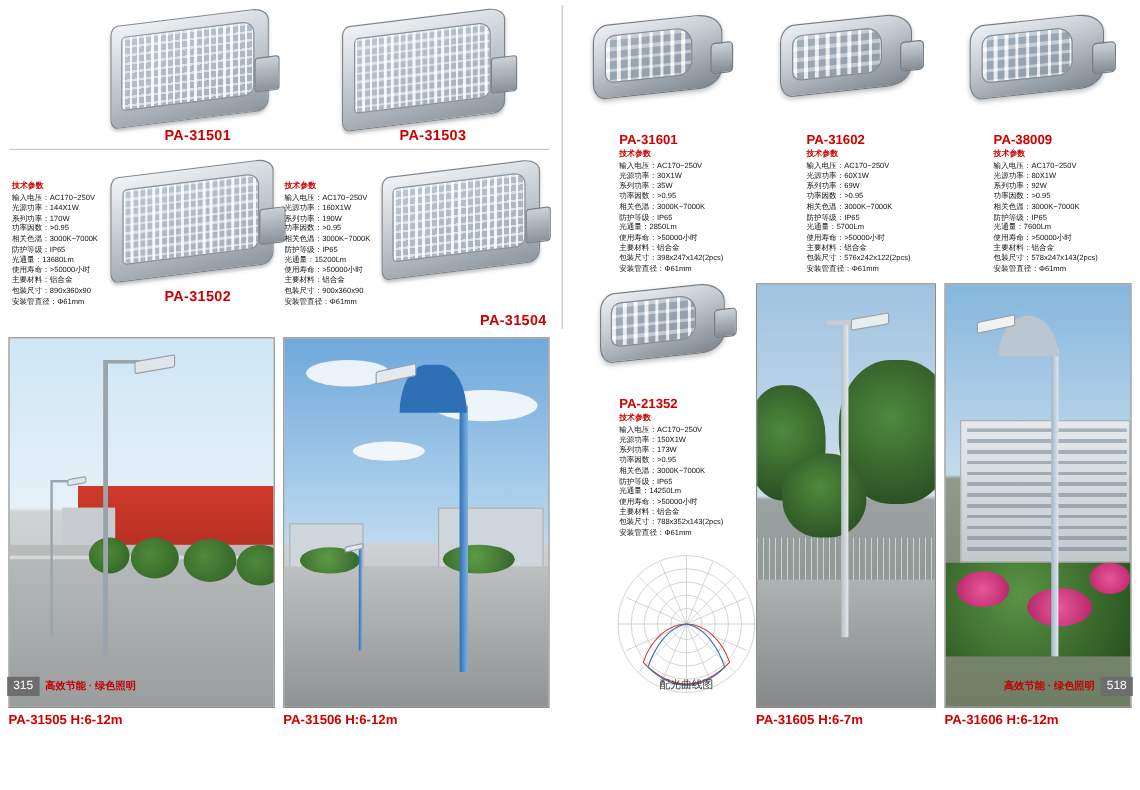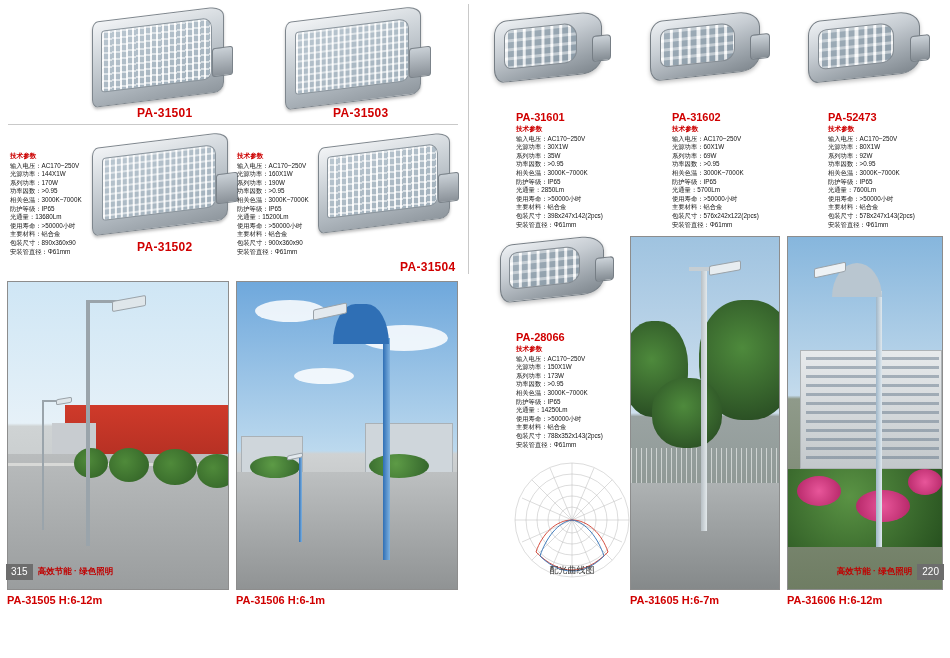--- a/index.html
+++ b/index.html
@@ -241,42 +241,42 @@
     <div class="row">主要材料：铝合金</div>
     <div class="row">包装尺寸：576x242x122(2pcs)</div>
     <div class="row">安装管直径：Φ61mm</div>
   </div>
 
   <div class="lum lampB" style="left:808px; top:16px; width:112px; height:62px;">
     <div class="shell"></div>
     <div class="grid"></div>
     <div class="tail"></div>
   </div>
-  <div class="model-sm" style="left:828px; top:111px;">PA-52473</div>
+  <div class="model-sm" style="left:828px; top:111px;">PA-38009</div>
   <div class="spec" style="left:828px; top:125px; width:105px;">
     <div class="spec-title">技术参数</div>
     <div class="row">输入电压：AC170~250V</div>
     <div class="row">光源功率：80X1W</div>
     <div class="row">系列功率：92W</div>
     <div class="row">功率因数：&gt;0.95</div>
     <div class="row">相关色温：3000K~7000K</div>
     <div class="row">防护等级：IP65</div>
     <div class="row">光通量：7600Lm</div>
     <div class="row">使用寿命：&gt;50000小时</div>
     <div class="row">主要材料：铝合金</div>
     <div class="row">包装尺寸：578x247x143(2pcs)</div>
     <div class="row">安装管直径：Φ61mm</div>
   </div>
 
   <div class="lum lampB" style="left:500px; top:240px; width:104px; height:58px;">
     <div class="shell"></div>
     <div class="grid"></div>
     <div class="tail"></div>
   </div>
-  <div class="model-sm" style="left:516px; top:331px;">PA-28066</div>
+  <div class="model-sm" style="left:516px; top:331px;">PA-21352</div>
   <div class="spec" style="left:516px; top:345px; width:105px;">
     <div class="spec-title">技术参数</div>
     <div class="row">输入电压：AC170~250V</div>
     <div class="row">光源功率：150X1W</div>
     <div class="row">系列功率：173W</div>
     <div class="row">功率因数：&gt;0.95</div>
     <div class="row">相关色温：3000K~7000K</div>
     <div class="row">防护等级：IP65</div>
     <div class="row">光通量：14250Lm</div>
     <div class="row">使用寿命：&gt;50000小时</div>
@@ -311,21 +311,21 @@
     <div class="bldg" style="left:58%; top:46%; width:40%; height:20%;"></div>
     <div class="road"></div>
     <div class="green" style="left:6%; width:50px; height:22px;"></div>
     <div class="green" style="left:60%; width:60px; height:24px;"></div>
     <div class="pole" style="left:146px; top:56px; width:7px; height:222px;"></div>
     <div class="arm" style="left:96px; top:22px; width:56px; height:40px;"></div>
     <div class="head" style="left:76px; top:24px; width:34px; height:11px;"></div>
     <div class="pole" style="left:62px; top:174px; width:3px; height:86px;"></div>
     <div class="head" style="left:50px; top:172px; width:16px; height:5px;"></div>
   </div>
-  <div class="cap" style="left:236px; top:594px;">PA-31506 H:6-1m</div>
+  <div class="cap" style="left:236px; top:594px;">PA-31506 H:6-12m</div>
 
   <div class="polar-wrap" style="left:492px; top:460px; width:160px; height:120px;">
     <svg width="160" height="120" viewBox="0 0 160 120">
       <g stroke="#b9b9b9" fill="none" stroke-width="0.5">
         <circle cx="80" cy="60" r="57"></circle>
         <circle cx="80" cy="60" r="46"></circle>
         <circle cx="80" cy="60" r="35"></circle>
         <circle cx="80" cy="60" r="24"></circle>
         <circle cx="80" cy="60" r="13"></circle>
         <line x1="23" y1="60" x2="137" y2="60"></line>
@@ -367,16 +367,16 @@
     <div class="head" style="left:26px; top:28px; width:32px; height:10px;"></div>
   </div>
   <div class="cap" style="left:787px; top:594px;">PA-31606 H:6-12m</div>
 
   <div class="footer-left" style="left:6px;">
     <span class="pg">315</span>
     <span class="slogan">高效节能 · 绿色照明</span>
   </div>
   <div class="footer-right" style="right:6px;">
     <span class="slogan">高效节能 · 绿色照明</span>
-    <span class="pg">220</span>
+    <span class="pg">518</span>
   </div>
 
 </div>
 
 </body></html>

